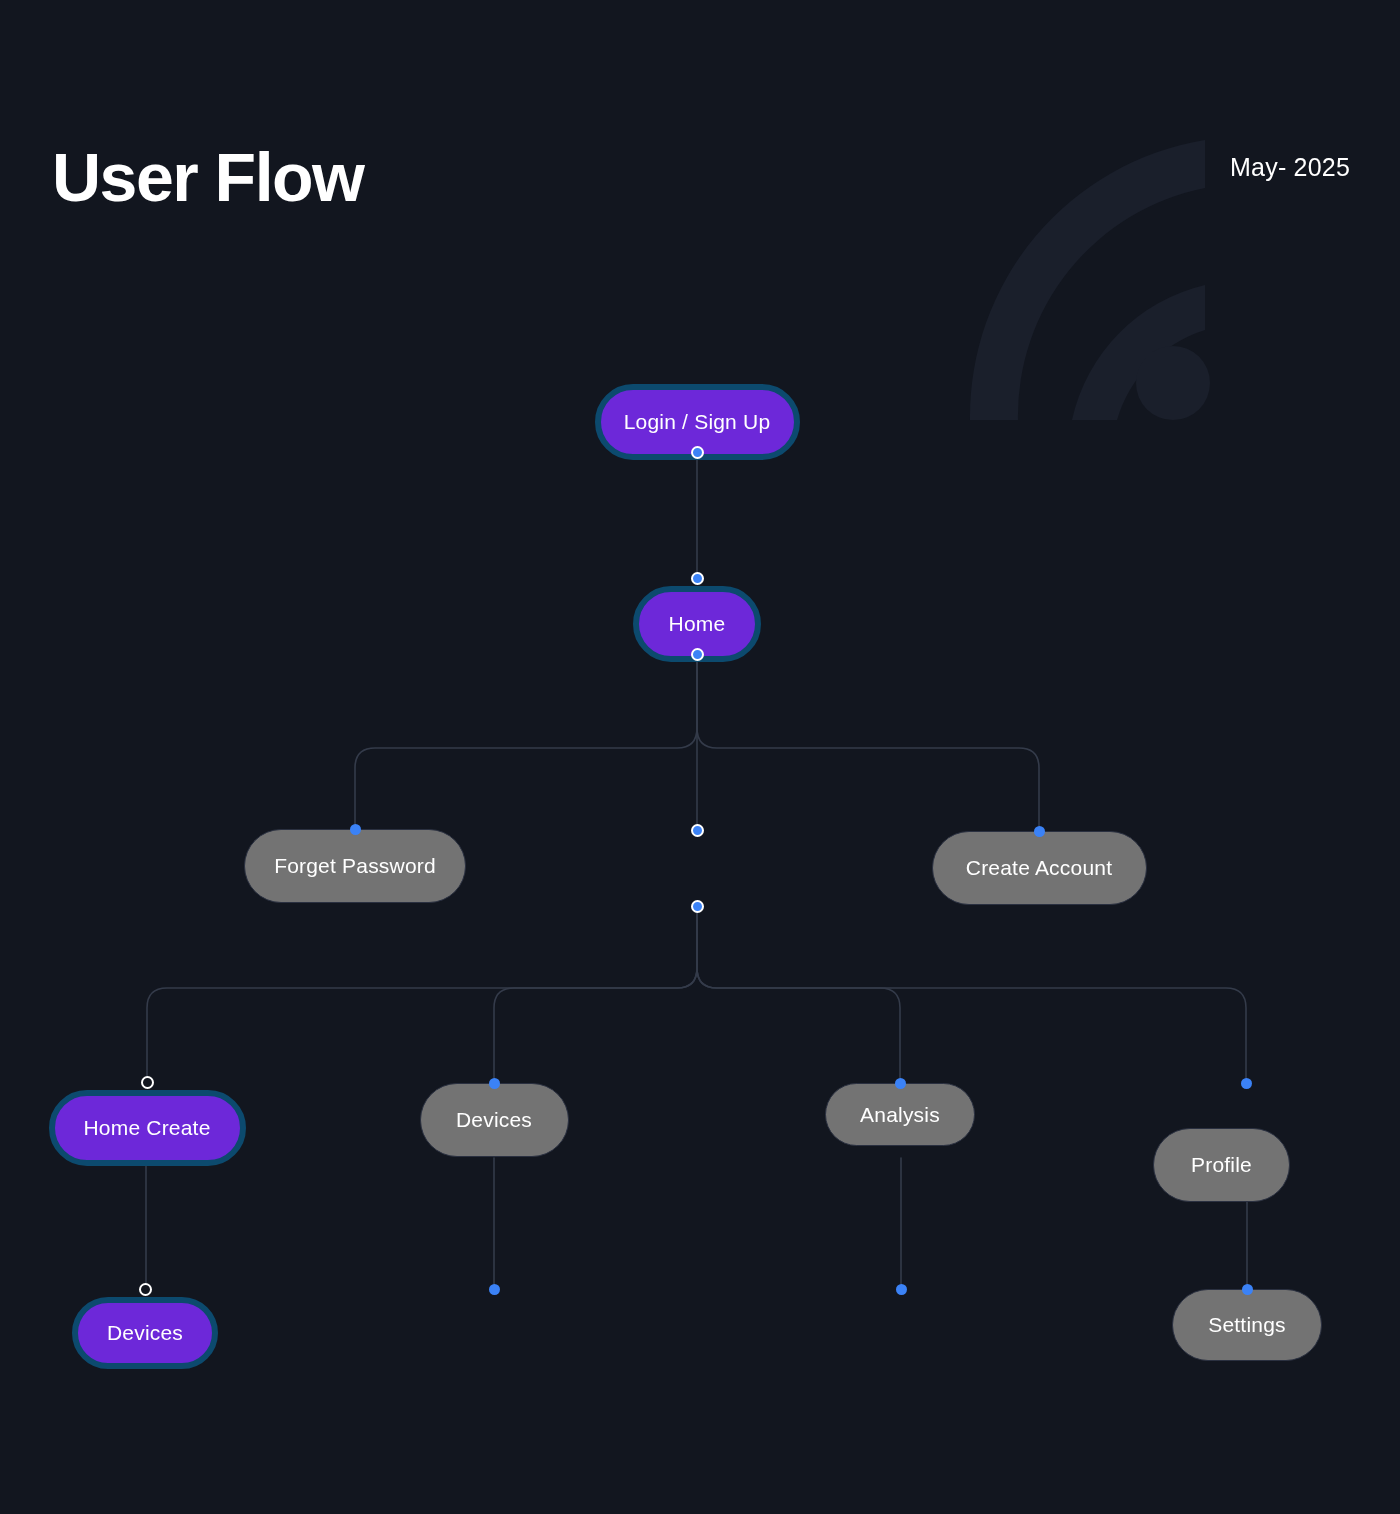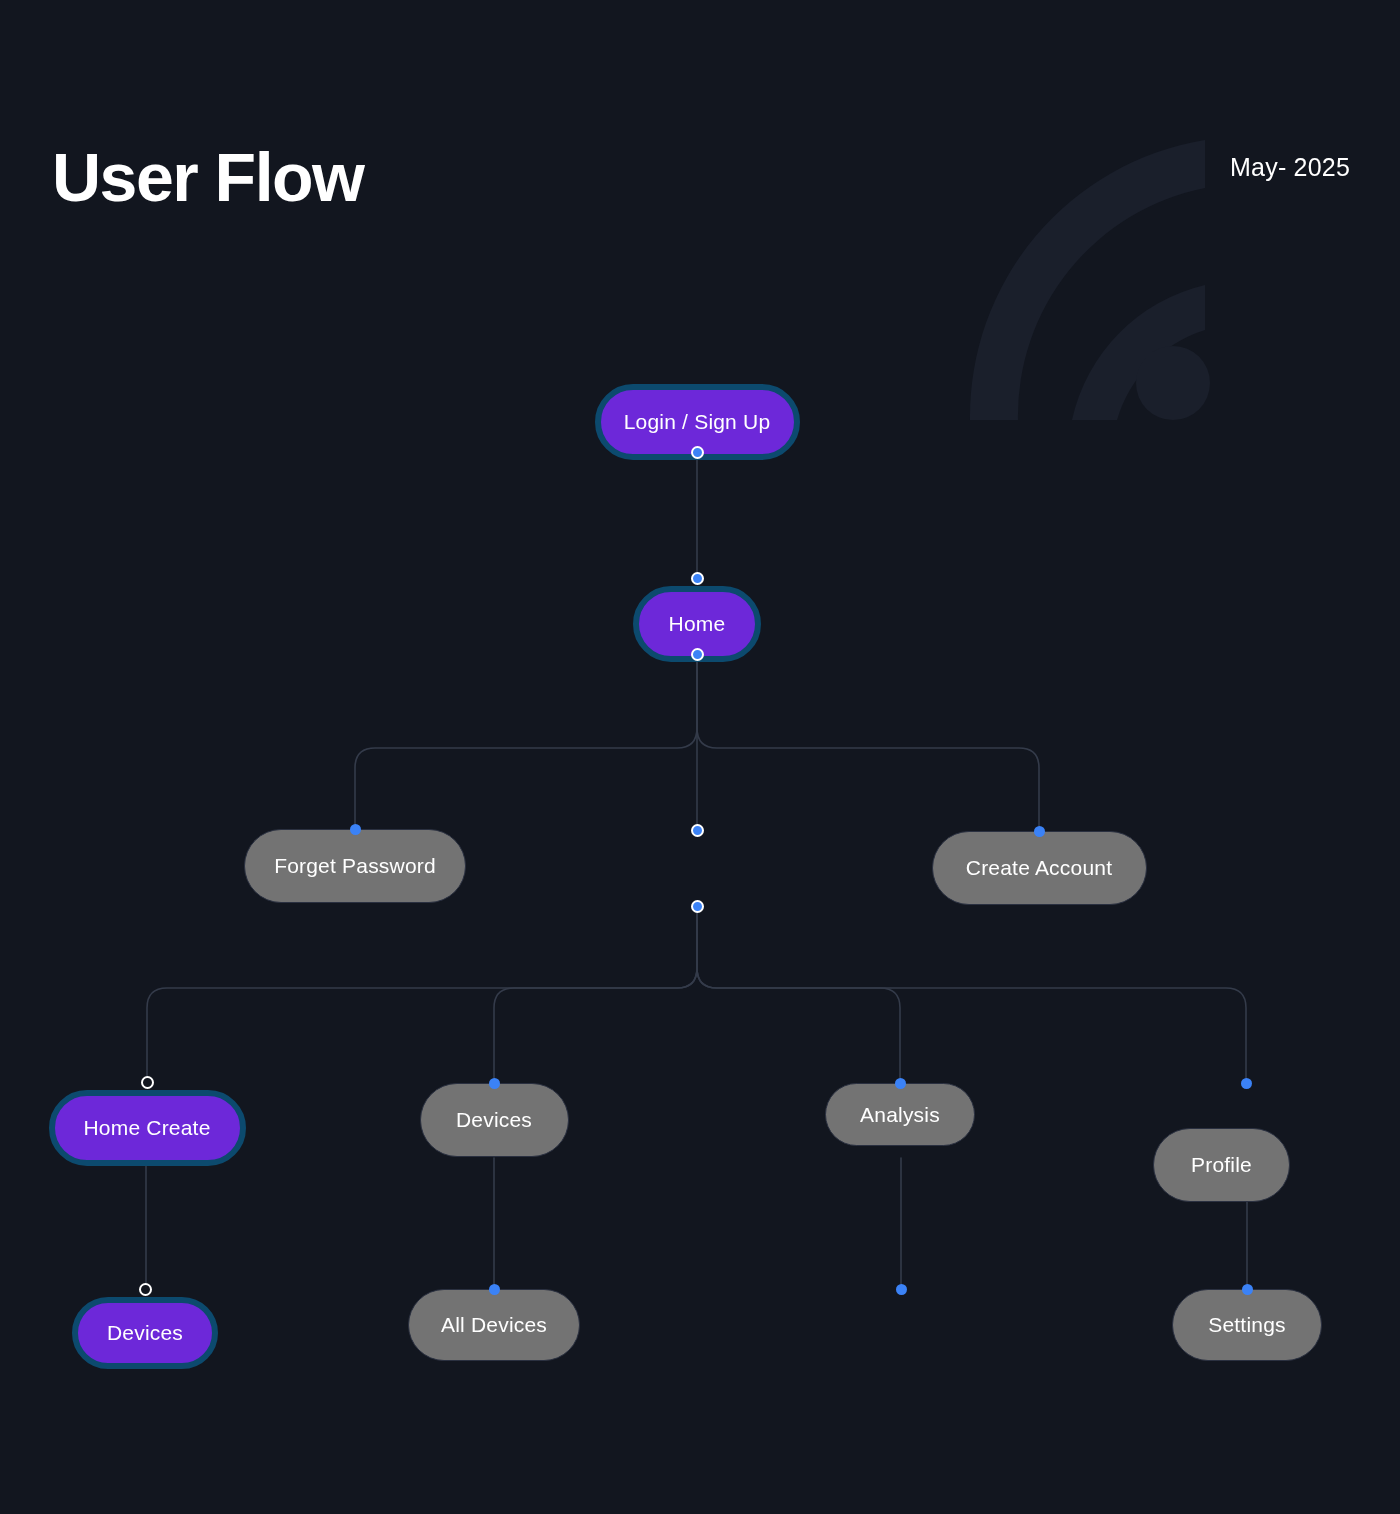--- a/index.html
+++ b/index.html
@@ -176,22 +176,19 @@
     </div>
     <div class="dot solid" style="left: 894.5px; top: 1077.5px;"></div>
     <div class="node inactive" style="width: 137px; height: 74px; left: 1153px; top: 1083px; margin-top: 45px;">
       <span>Profile</span>
     </div>
     <div class="dot solid" style="left: 1240.5px; top: 1077.5px;"></div>
     <div class="node active" style="width: 146px; height: 72px; left: 72px; top: 1289px;">
       <span>Devices</span>
     </div>
     <div class="dot ring-dark" style="left: 138.5px; top: 1282.5px;"></div>
-    <div class="node inactive" style="width: 172px; height: 72px; left: 408px; top: 1289px;">
-      <span>All Devices</span>
-    </div>
     <div class="dot solid" style="left: 488.5px; top: 1283.5px;"></div>
     <div class="dot solid" style="left: 895.5px; top: 1283.5px;"></div>
     <div class="node inactive" style="width: 150px; height: 72px; left: 1172px; top: 1289px;">
       <span>Settings</span>
     </div>
     <div class="dot solid" style="left: 1241.5px; top: 1283.5px;"></div>
   </div>
 
 </body></html>

